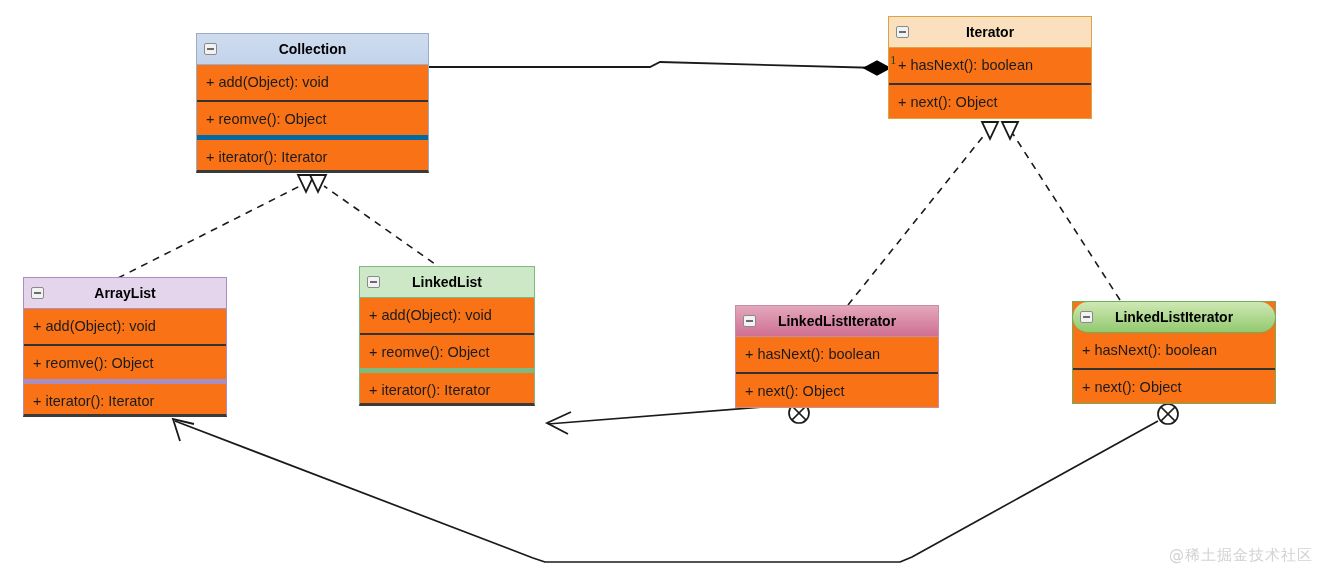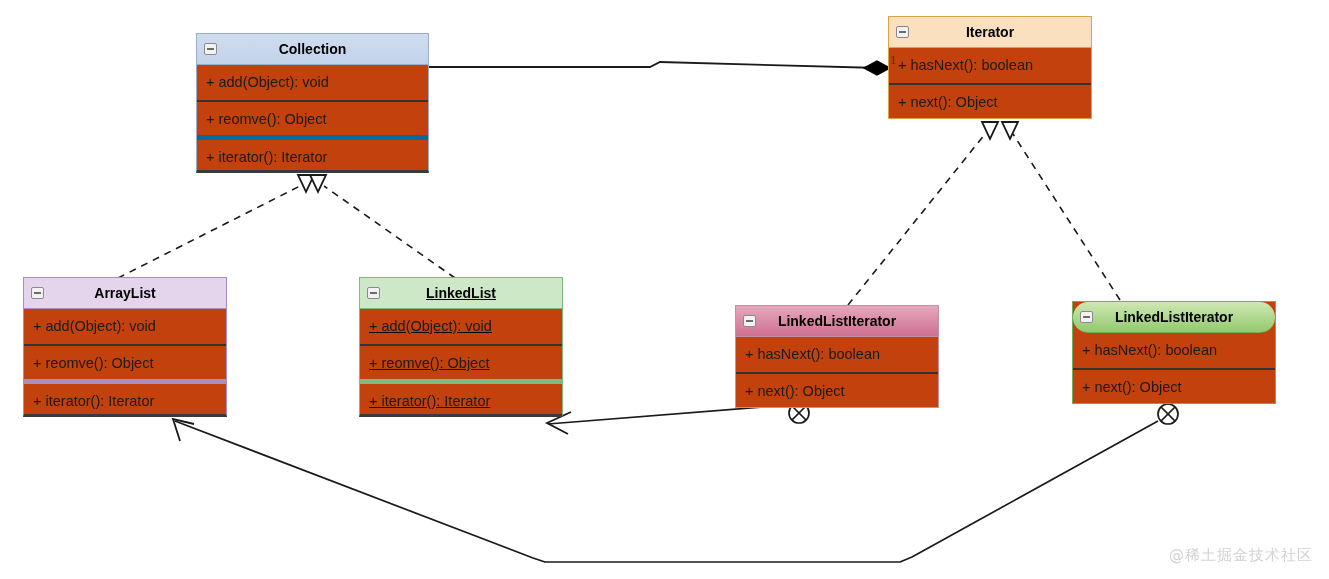--- a/index.html
+++ b/index.html
@@ -22,21 +22,21 @@
     left: 0; top: 0;
     width: 1329px;
     height: 579px;
     pointer-events: none;
   }
 
   
   .uml-class {
     position: absolute;
     box-sizing: border-box;
-    background: #c2410c;
+    background: #f97316;
     border: 1px solid #7a7a7a;
     z-index: 5;
   }
   .uml-header {
     position: relative;
     box-sizing: border-box;
     height: 31px;
     line-height: 31px;
     text-align: center;
     font-weight: bold;
@@ -222,21 +222,21 @@
   <div class="uml-class c-arraylist thick-bottom" style="left:23px; top:277px; width:204px;">
     <div class="uml-header">
       <span class="collapse-icon"></span>
       <span>ArrayList</span>
     </div>
     <div class="uml-row">+ add(Object): void</div>
     <div class="uml-row sep-strong">+ reomve(): Object</div>
     <div class="uml-row sep-thin">+ iterator(): Iterator</div>
   </div>
 
-  <div class="uml-class c-linkedlist thick-bottom" style="left:359px; top:277px; width:204px;text-decoration:underline;">
+  <div class="uml-class c-linkedlist thick-bottom" style="left:359px; top:266px; width:176px;">
     <div class="uml-header">
       <span class="collapse-icon"></span>
       <span>LinkedList</span>
     </div>
     <div class="uml-row">+ add(Object): void</div>
     <div class="uml-row sep-strong">+ reomve(): Object</div>
     <div class="uml-row sep-thin">+ iterator(): Iterator</div>
   </div>
 
   <div class="uml-class c-arraylistiterator" style="left:735px; top:305px; width:204px;">

